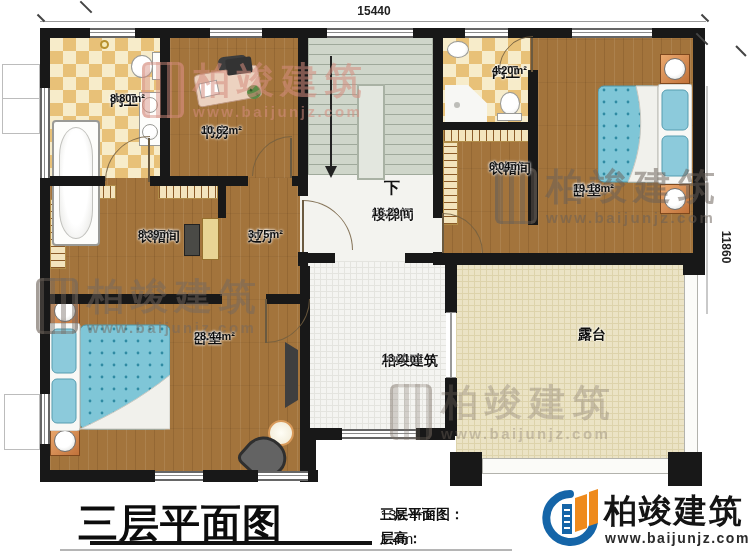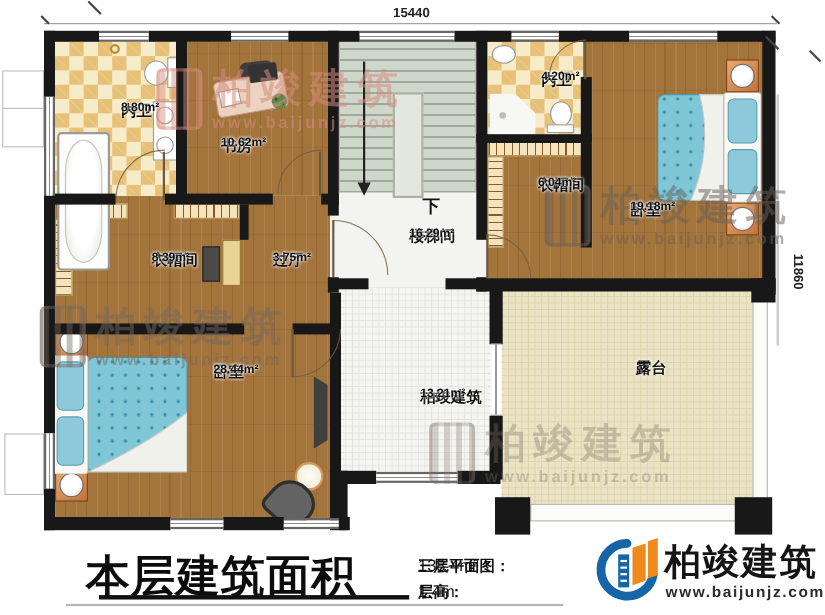--- a/index.html
+++ b/index.html
@@ -335,21 +335,21 @@
   <div class="rl" style="left:382px;top:352px">
     <span class="n">柏竣建筑</span>
       <span class="a">13.21m²</span>
     </div>
   <div class="rl" style="left:578px;top:326px">
     <span class="n">露台</span>
       <span class="a"></span>
     </div>
   <div class="downlbl" style="left:384px;top:178px">下</div>
 
-  <div class="tb-title" style="left:78px;top:496px">本层建筑面积</div>
+  <div class="tb-title" style="left:78px;top:496px">三层平面图</div>
   <i class="tb-line1" style="left:90px;top:541px;width:282px;height:4px"></i>
   <i class="tb-line2" style="left:60px;top:549px;width:452px;height:2px"></i>
   <div class="tb-info" style="left:380px;top:506px">
     <span>三层平面图：</span>
       <span class="val">138.4m²</span>
   </div>
   <div class="tb-info" style="left:380px;top:530px">
     <span>层高：</span>
       <span class="val">1.4m</span>
   </div>

